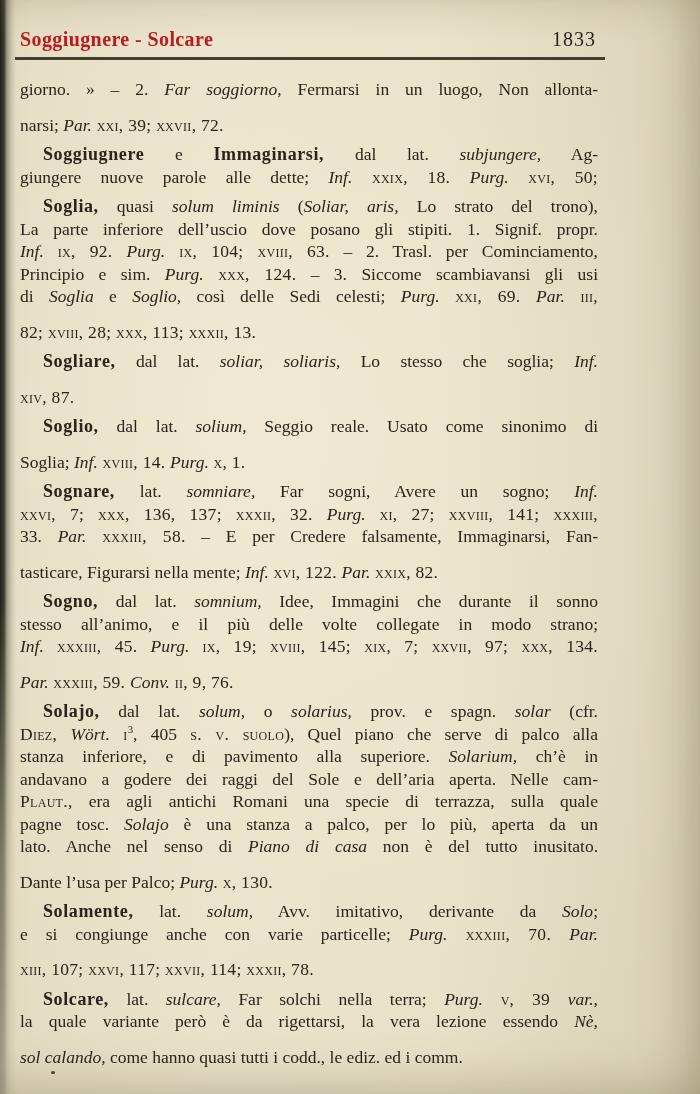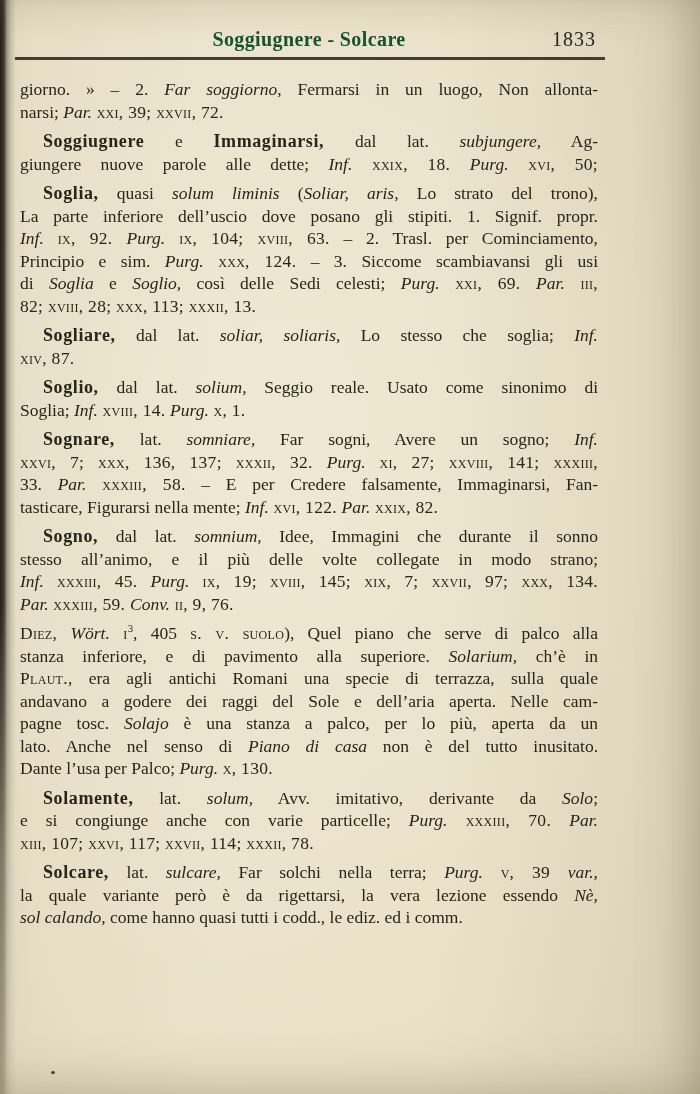--- a/index.html
+++ b/index.html
@@ -37,23 +37,23 @@
   .ink-speck {
     position: absolute; left: 51px; top: 1071px;
     width: 4px; height: 3px; border-radius: 50%;
     background: #4a4028;
   }
 
   .content { position: absolute; left: 20px; top: 26px; width: 578px; }
 
   .page-header { position: relative; height: 27px; }
   .page-title {
-    text-align: center; font-weight: bold;
+    font-weight: bold;
     font-size: 20px; line-height: 27px; letter-spacing: 0.4px;
-    color: #14532d;
+    color: #b91c1c;
   }
   .page-number {
     position: absolute; right: 2px; top: 0;
     font-size: 20px; line-height: 27px; font-weight: normal;
     letter-spacing: 1px;
   }
   .header-rule {
     margin: 4px 0 0 -5px; width: 590px; height: 2px;
     background: #453d2e;
     border-bottom: 1px solid rgba(69,61,46,0.25);
@@ -63,21 +63,21 @@
 
   .paragraph { margin: 0; }
   .paragraph + .paragraph { margin-top: 7px; }
 
   .line {
     line-height: 22.5px;
     text-align: justify;
     text-align-last: justify;
     white-space: normal;
   }
-  .line.last { text-align-last: left; }
+  .line.last { text-align-last: left; margin-top: 13px; }
   .line.indent { text-indent: 23px; }
 
   .seg-n  { }
   .seg-b  { font-weight: bold; letter-spacing: 0.6px; font-size: 18px; }
   .seg-i  { font-style: italic; }
   .seg-sc { font-variant: small-caps; letter-spacing: 0.3px; }
   .seg-sup { vertical-align: super; font-size: 0.62em; line-height: 0; }
 </style>
 </head>
 <body>
@@ -124,24 +124,25 @@
         <div class="line"><span class="seg-n">33. </span><span class="seg-i">Par.</span><span class="seg-sc"> xxxiii, 58.</span><span class="seg-n"> – E per Credere falsamente, Immaginarsi, Fan-</span></div>
         <div class="line last"><span class="seg-n">tasticare, Figurarsi nella mente; </span><span class="seg-i">Inf.</span><span class="seg-sc"> xvi, 122. </span><span class="seg-i">Par.</span><span class="seg-sc"> xxix, 82.</span></div>
       </div>
       <div class="paragraph">
         <div class="line indent"><span class="seg-b">Sogno,</span><span class="seg-n"> dal lat. </span><span class="seg-i">somnium,</span><span class="seg-n"> Idee, Immagini che durante il sonno</span></div>
         <div class="line"><span class="seg-n">stesso all’animo, e il più delle volte collegate in modo strano;</span></div>
         <div class="line"><span class="seg-i">Inf.</span><span class="seg-sc"> xxxiii, 45. </span><span class="seg-i">Purg.</span><span class="seg-sc"> ix, 19; xviii, 145; xix, 7; xxvii, 97; xxx, 134.</span></div>
         <div class="line last"><span class="seg-i">Par.</span><span class="seg-sc"> xxxiii, 59. </span><span class="seg-i">Conv.</span><span class="seg-sc"> ii, 9, 76.</span></div>
       </div>
       <div class="paragraph">
+        <div class="line indent"><span class="seg-b">Solajo,</span><span class="seg-n"> dal lat. </span><span class="seg-i">solum,</span><span class="seg-n"> o </span><span class="seg-i">solarius,</span><span class="seg-n"> prov. e spagn. </span><span class="seg-i">solar</span><span class="seg-n"> (cfr.</span></div>
         <div class="line"><span class="seg-sc">Diez,</span><span class="seg-n"> </span><span class="seg-i">Wört.</span><span class="seg-sc"> i</span><span class="seg-sup">3</span><span class="seg-n">, 405 </span><span class="seg-sc">s. v. suolo</span><span class="seg-n">), Quel piano che serve di palco alla</span></div>
         <div class="line"><span class="seg-n">stanza inferiore, e di pavimento alla superiore. </span><span class="seg-i">Solarium,</span><span class="seg-n"> ch’è in</span></div>
+        <div class="line"><span class="seg-n">andavano a godere dei raggi del Sole e dell’aria aperta. Nelle cam-</span></div>
         <div class="line"><span class="seg-sc">Plaut.,</span><span class="seg-n"> era agli antichi Romani una specie di terrazza, sulla quale</span></div>
-        <div class="line"><span class="seg-n">andavano a godere dei raggi del Sole e dell’aria aperta. Nelle cam-</span></div>
         <div class="line"><span class="seg-n">pagne tosc. </span><span class="seg-i">Solajo</span><span class="seg-n"> è una stanza a palco, per lo più, aperta da un</span></div>
         <div class="line"><span class="seg-n">lato. Anche nel senso di </span><span class="seg-i">Piano di casa</span><span class="seg-n"> non è del tutto inusitato.</span></div>
         <div class="line last"><span class="seg-n">Dante l’usa per Palco; </span><span class="seg-i">Purg.</span><span class="seg-sc"> x, 130.</span></div>
       </div>
       <div class="paragraph">
         <div class="line indent"><span class="seg-b">Solamente,</span><span class="seg-n"> lat. </span><span class="seg-i">solum,</span><span class="seg-n"> Avv. imitativo, derivante da </span><span class="seg-i">Solo</span><span class="seg-n">;</span></div>
         <div class="line"><span class="seg-n">e si congiunge anche con varie particelle; </span><span class="seg-i">Purg.</span><span class="seg-sc"> xxxiii, 70. </span><span class="seg-i">Par.</span></div>
         <div class="line last"><span class="seg-sc">xiii, 107; xxvi, 117; xxvii, 114; xxxii, 78.</span></div>
       </div>
       <div class="paragraph">

